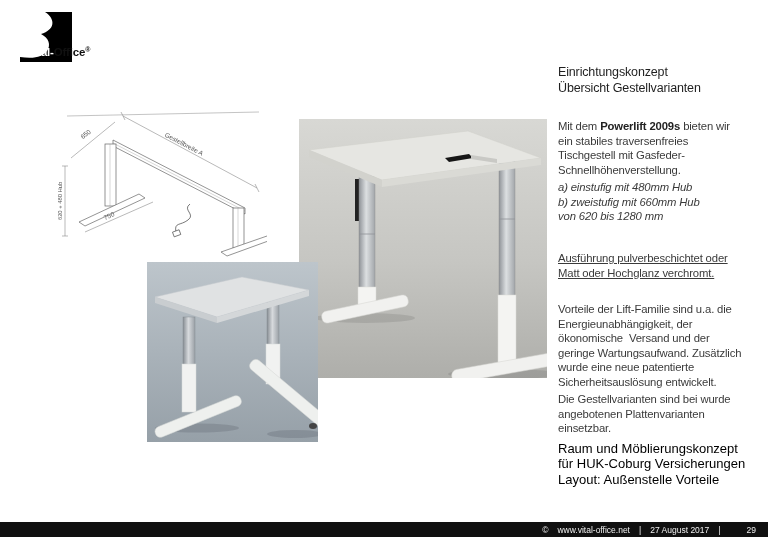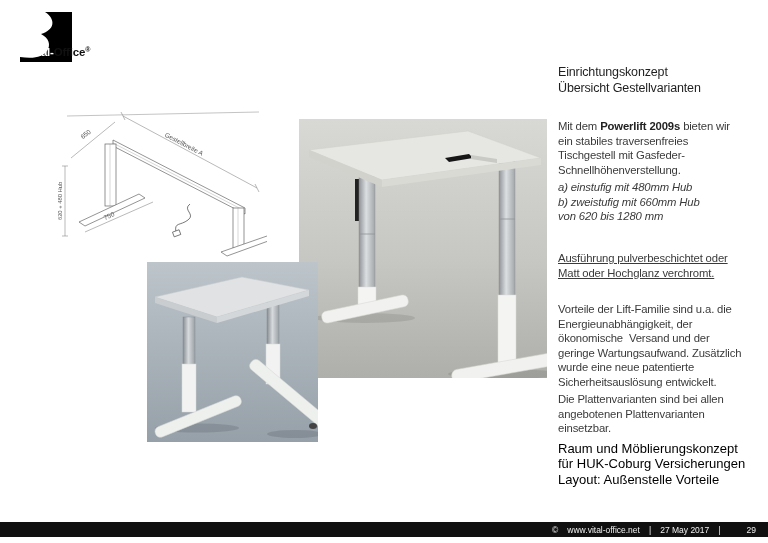--- a/index.html
+++ b/index.html
@@ -164,27 +164,27 @@
 b) zweistufig mit 660mm Hub
 von 620 bis 1280 mm</div>
 <div class="abs col p3">Ausführung pulverbeschichtet oder
 Matt oder Hochglanz verchromt.</div>
 <div class="abs col p4">Vorteile der Lift-Familie sind u.a. die
 Energieunabhängigkeit, der
 ökonomische  Versand und der
 geringe Wartungsaufwand. Zusätzlich
 wurde eine neue patentierte
 Sicherheitsauslösung entwickelt.</div>
-<div class="abs col p5">Die Plattenvarianten sind bei allen
+<div class="abs col p5">Die Gestellvarianten sind bei wurde
 angebotenen Plattenvarianten
 einsetzbar.</div>
 <div class="abs col project">Raum und Möblierungskonzept
 für HUK-Coburg Versicherungen
 Layout: Außenstelle Vorteile</div>
 
 <div class="footer-bar abs">
   <span>©</span>
   <span>www.vital-office.net</span>
   <span>|</span>
-  <span>27 May 2017</span>
+  <span>27 August 2017</span>
   <span>|</span>
   <span class="pg">29</span>
 </div>
 
 </body></html>

